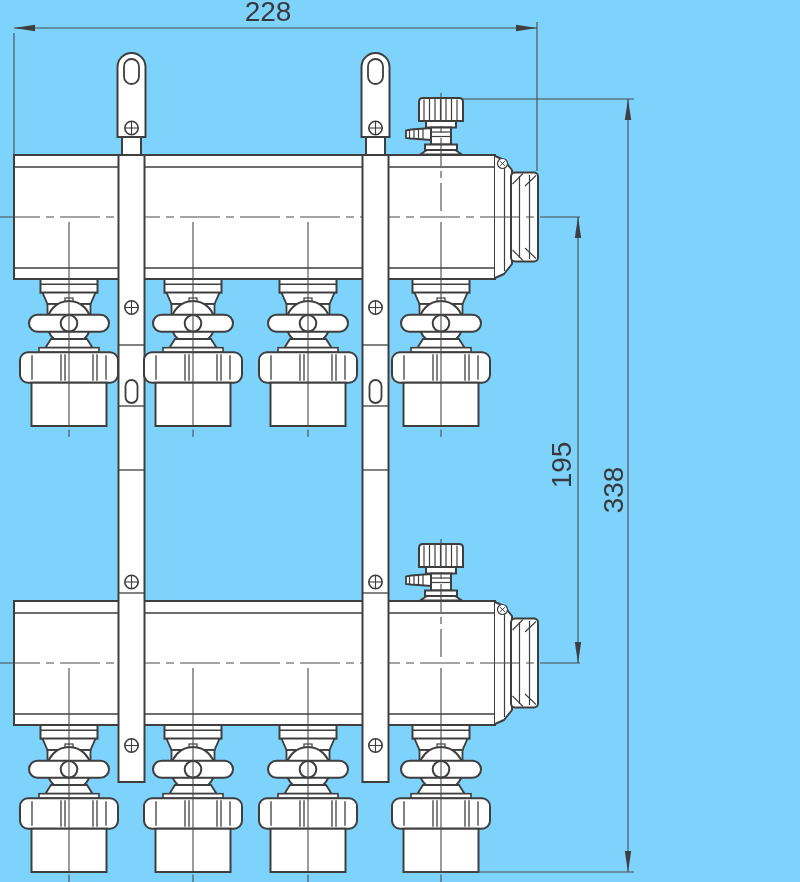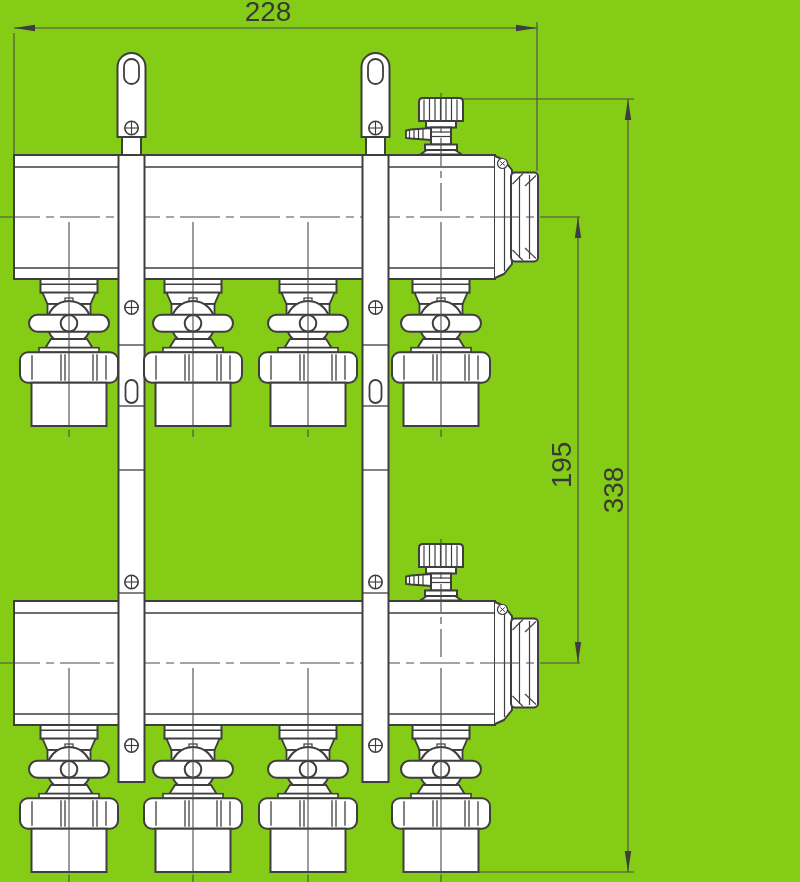--- a/index.html
+++ b/index.html
@@ -1,16 +1,16 @@
 <!DOCTYPE html>
 <html><head>
 <meta charset="utf-8">
 <style>
   html,body{margin:0;padding:0;background:#ffffff;}
-  .page{width:800px;height:882px;background:#84cc16;position:relative;overflow:hidden;}
+  .page{width:800px;height:882px;background:#7dd3fc;position:relative;overflow:hidden;}
   svg{display:block;}
   .dt{font-family:"Liberation Sans","DejaVu Sans",sans-serif;font-size:28px;fill:#393939;}
 </style>
 </head>
 <body>
 
 <div class="page">
 <svg width="800" height="882" viewBox="0 0 800 882">
 
   <defs>

